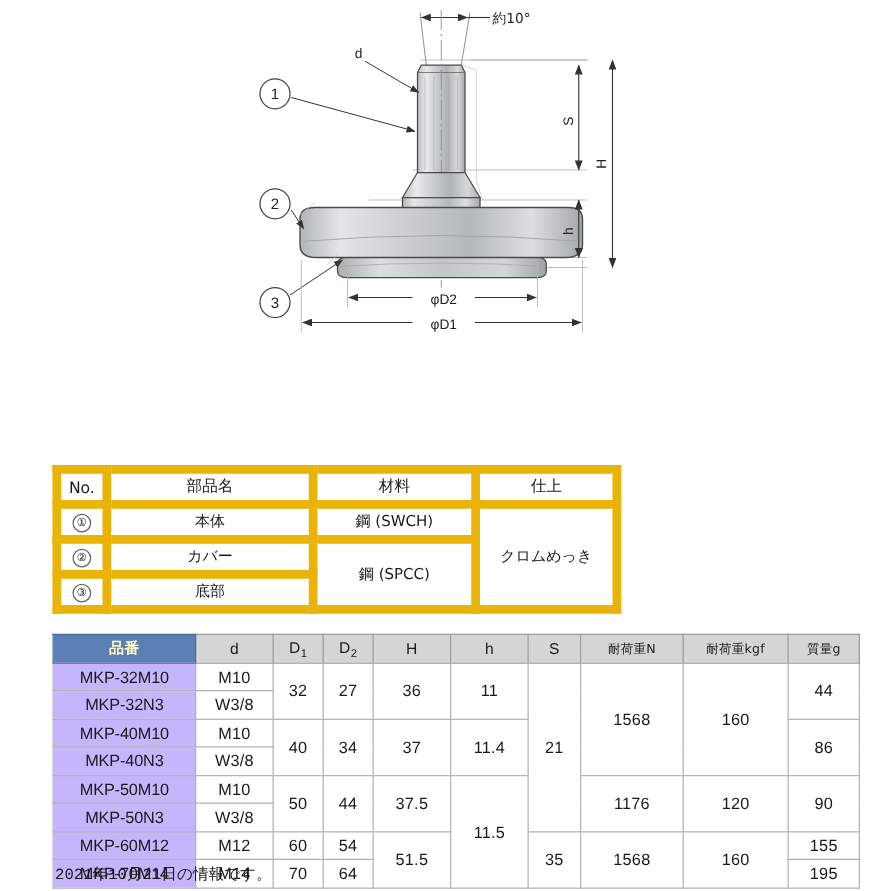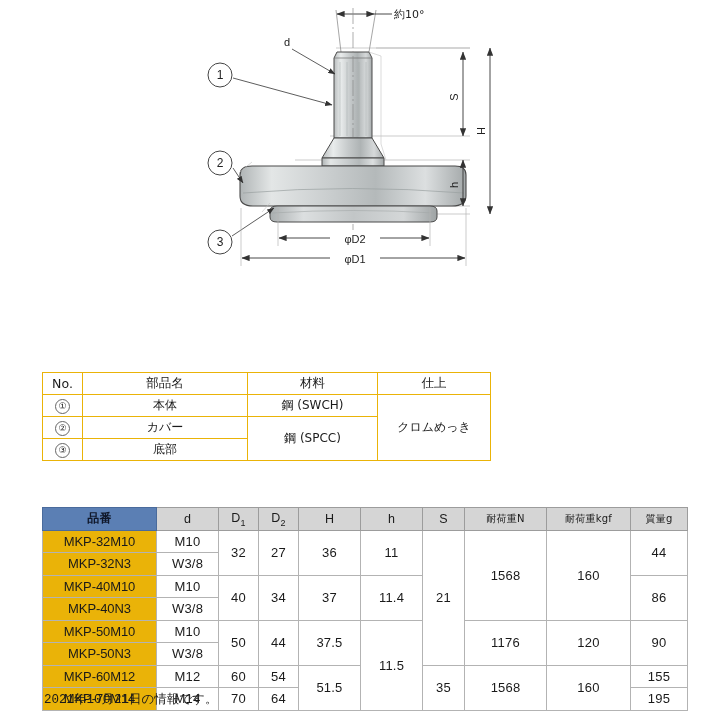--- a/index.html
+++ b/index.html
@@ -24,21 +24,21 @@
   table{border-collapse:collapse;}
 
   
   #materials-table{
     position:absolute;left:42px;top:372px;
     width:448px;
     font-size:12.5px;
   }
   #materials-table table{width:100%;table-layout:fixed;}
   #materials-table th,#materials-table td{
-    border:1px solid #eab308;
+    border:7px solid #eab308;
     text-align:center;
     vertical-align:middle;
     height:21px;
     padding:0 2px;
     font-weight:normal;
     background:#ffffff;
     font-family:"DejaVu Sans","Liberation Sans",sans-serif;
     font-size:12px;
     white-space:nowrap;
   }
@@ -75,32 +75,32 @@
     white-space:nowrap;
     letter-spacing:.2px;
   }
   #spec-table th{
     background:#d5d5d5;
     border:1px solid #9c9c9c;
     font-size:12.5px;
   }
   #spec-table th.hdr-part{
     background:#5b7fb4;
-    color:#0f172a;
+    color:#fef9c3;
     font-family:"DejaVu Sans","Liberation Sans",sans-serif;
     font-size:12px;
     font-weight:bold;
     border:1px solid #4a6b9c;
   }
   #spec-table th.hdr-jp{
     font-family:"DejaVu Sans","Liberation Sans",sans-serif;
     font-size:10px;
   }
   #spec-table td.part-cell{
-    background:#eab308;
+    background:#c4b5fd;
     font-size:13px;
     letter-spacing:-.1px;
   }
   .c-part{width:114px;}
   .c-d{width:62px;}
   .c-d1{width:40px;}
   .c-d2{width:40px;}
   .c-h{width:62px;}
   .c-hh{width:62px;}
   .c-s{width:42px;}

